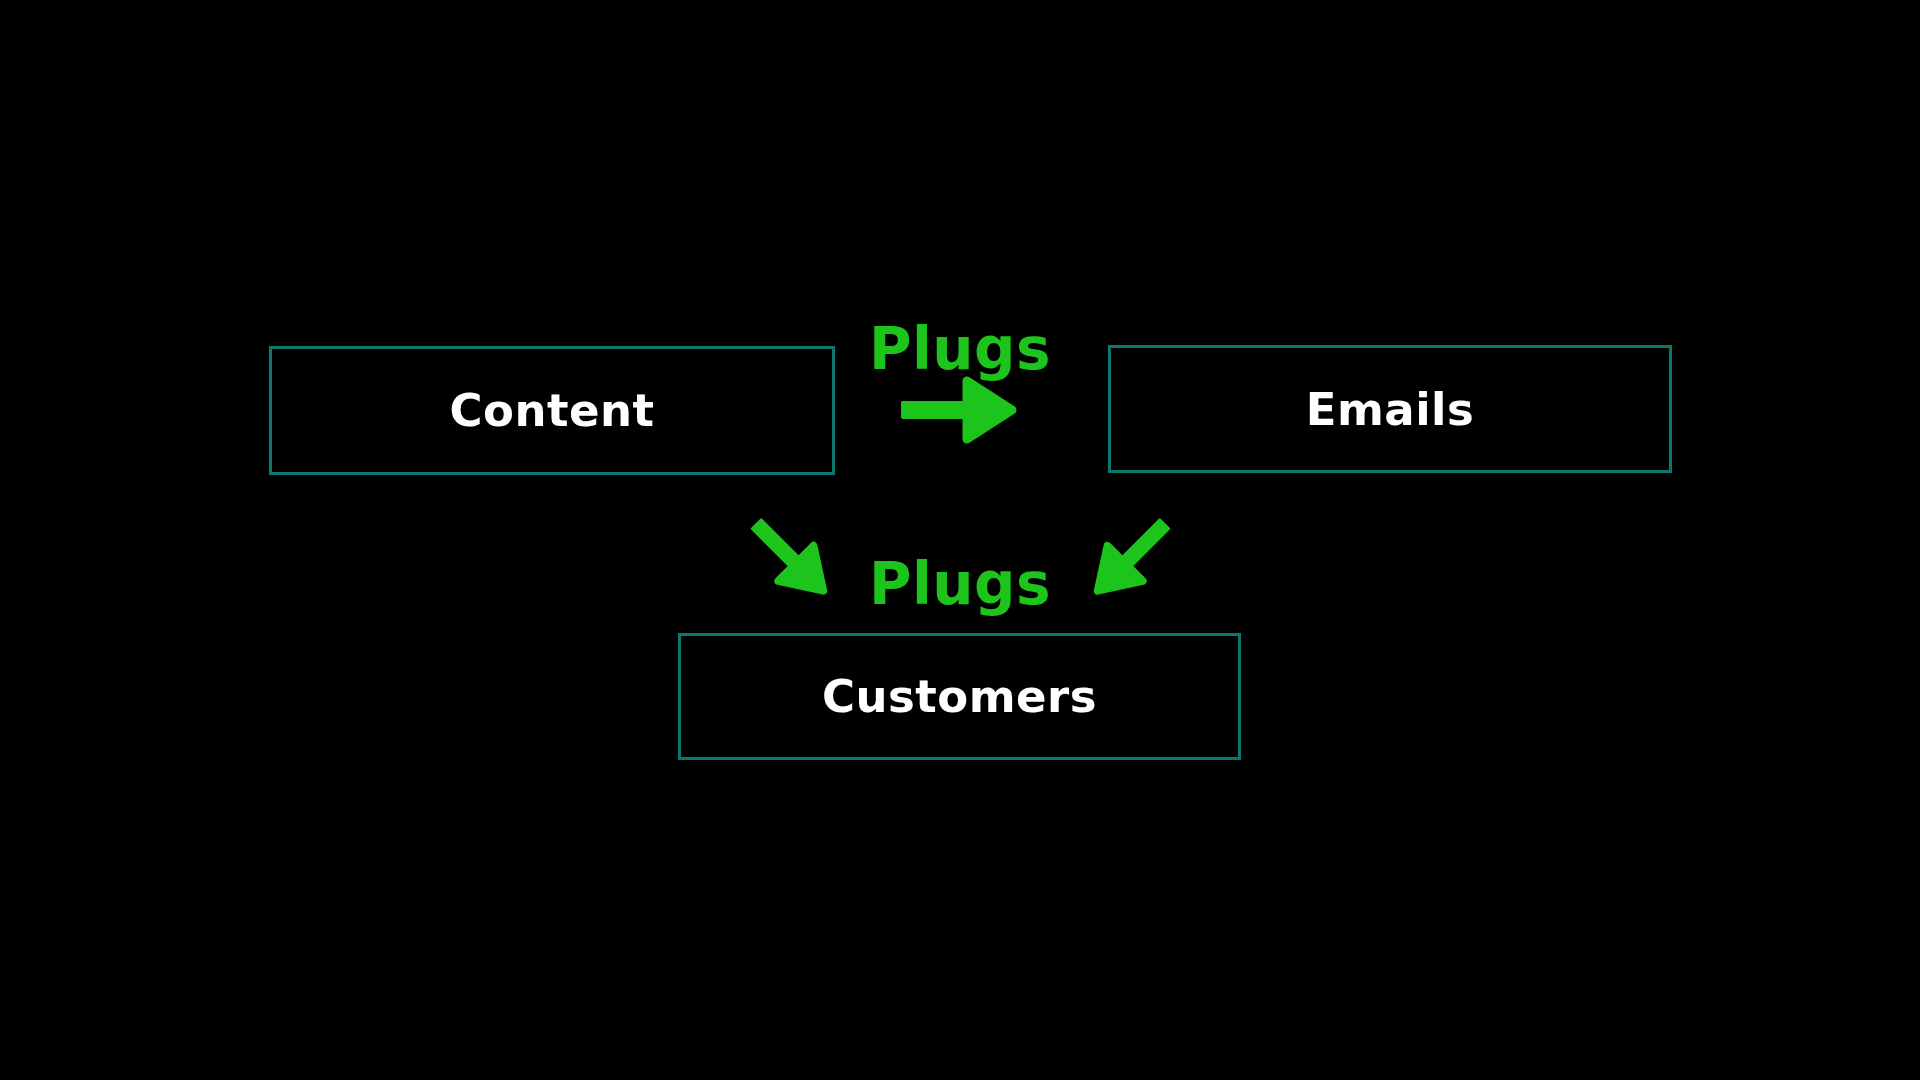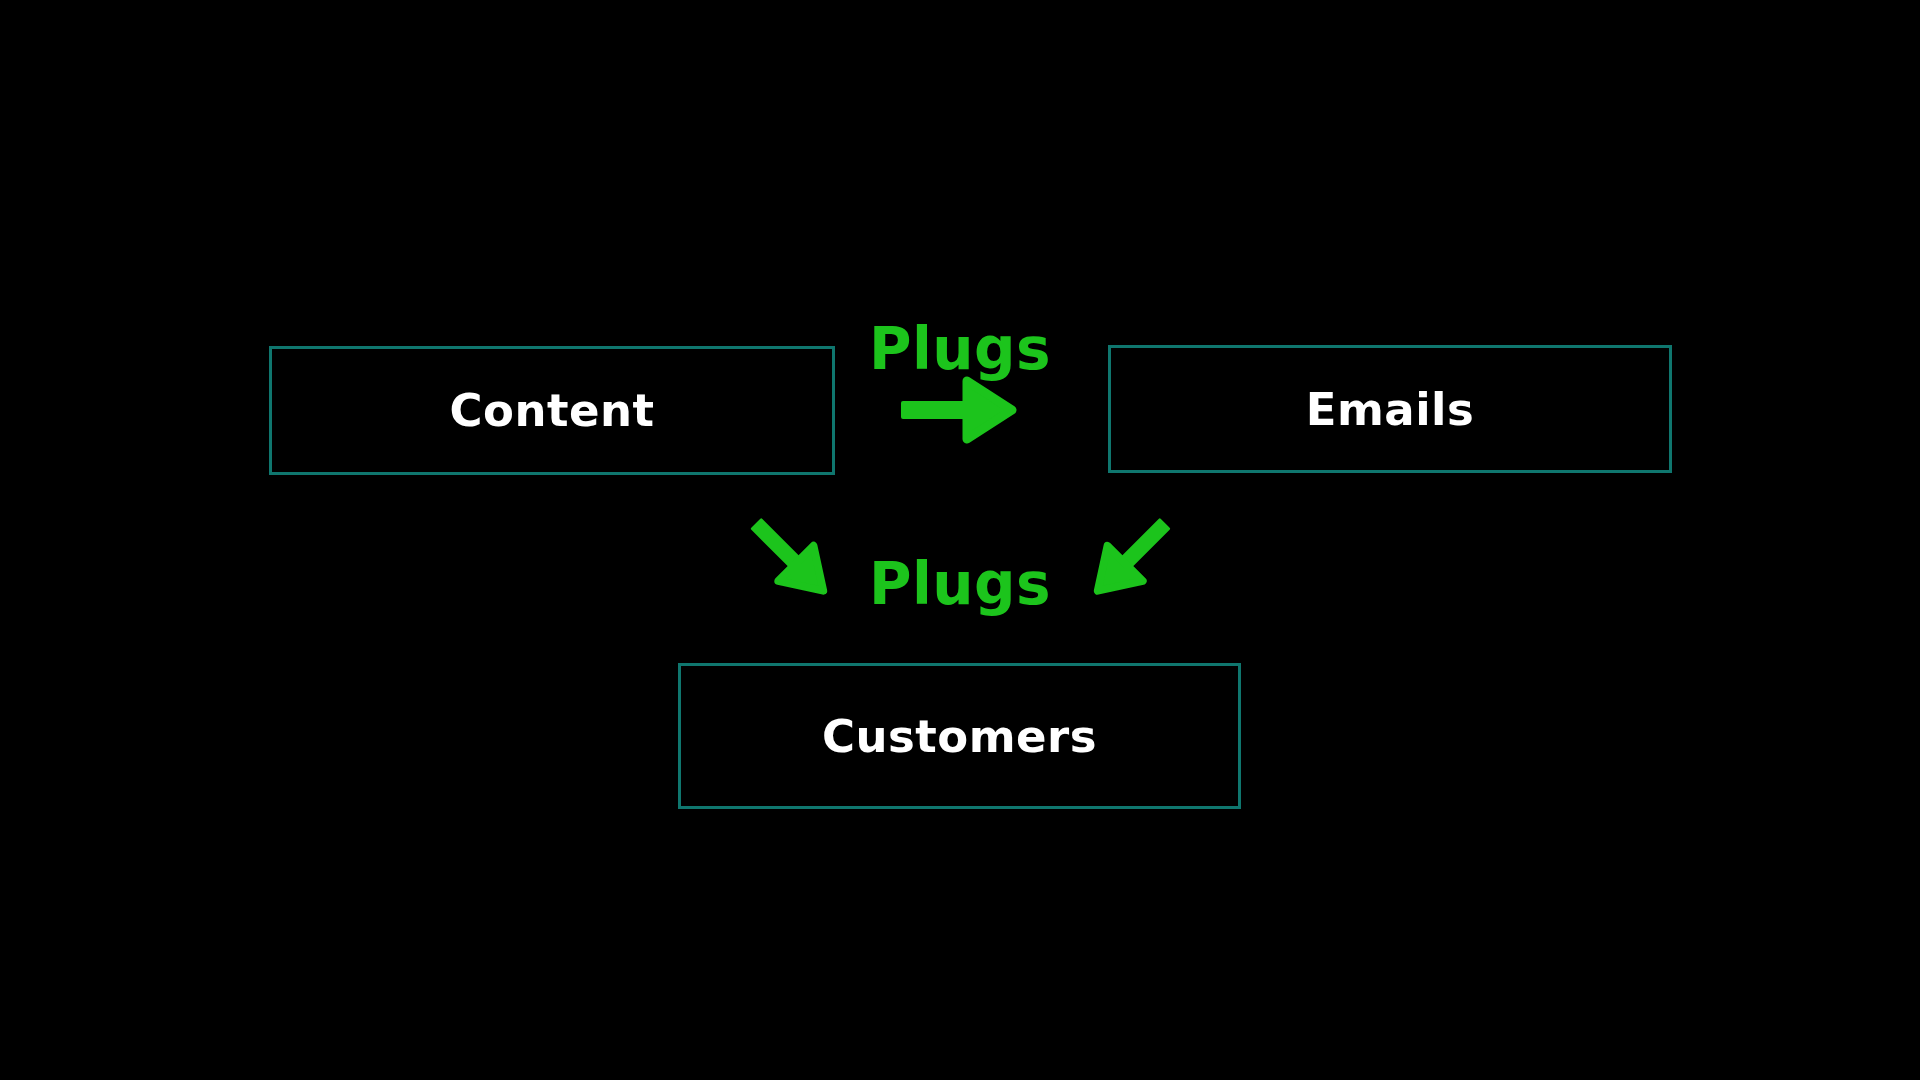--- a/index.html
+++ b/index.html
@@ -26,21 +26,21 @@
   }
   .node span {
     color: #ffffff;
     font-size: 45px;
     font-weight: bold;
     letter-spacing: 0.5px;
     white-space: nowrap;
   }
   .node-content  { left: 269px;  top: 346px; width: 566px; height: 129px; }
   .node-emails   { left: 1085px; top: 345px; width: 564px; height: 128px; margin-left: 23px; }
-  .node-customers{ left: 678px;  top: 663px; width: 563px; height: 146px; }
+  .node-customers{ left: 678px;  top: 633px; width: 563px; height: 127px; }
 
   .edge-label {
     position: absolute;
     width: 400px;
     text-align: center;
     color: #1cc41c;
     font-size: 58px;
     font-weight: bold;
     line-height: 1;
     letter-spacing: 0.5px;

